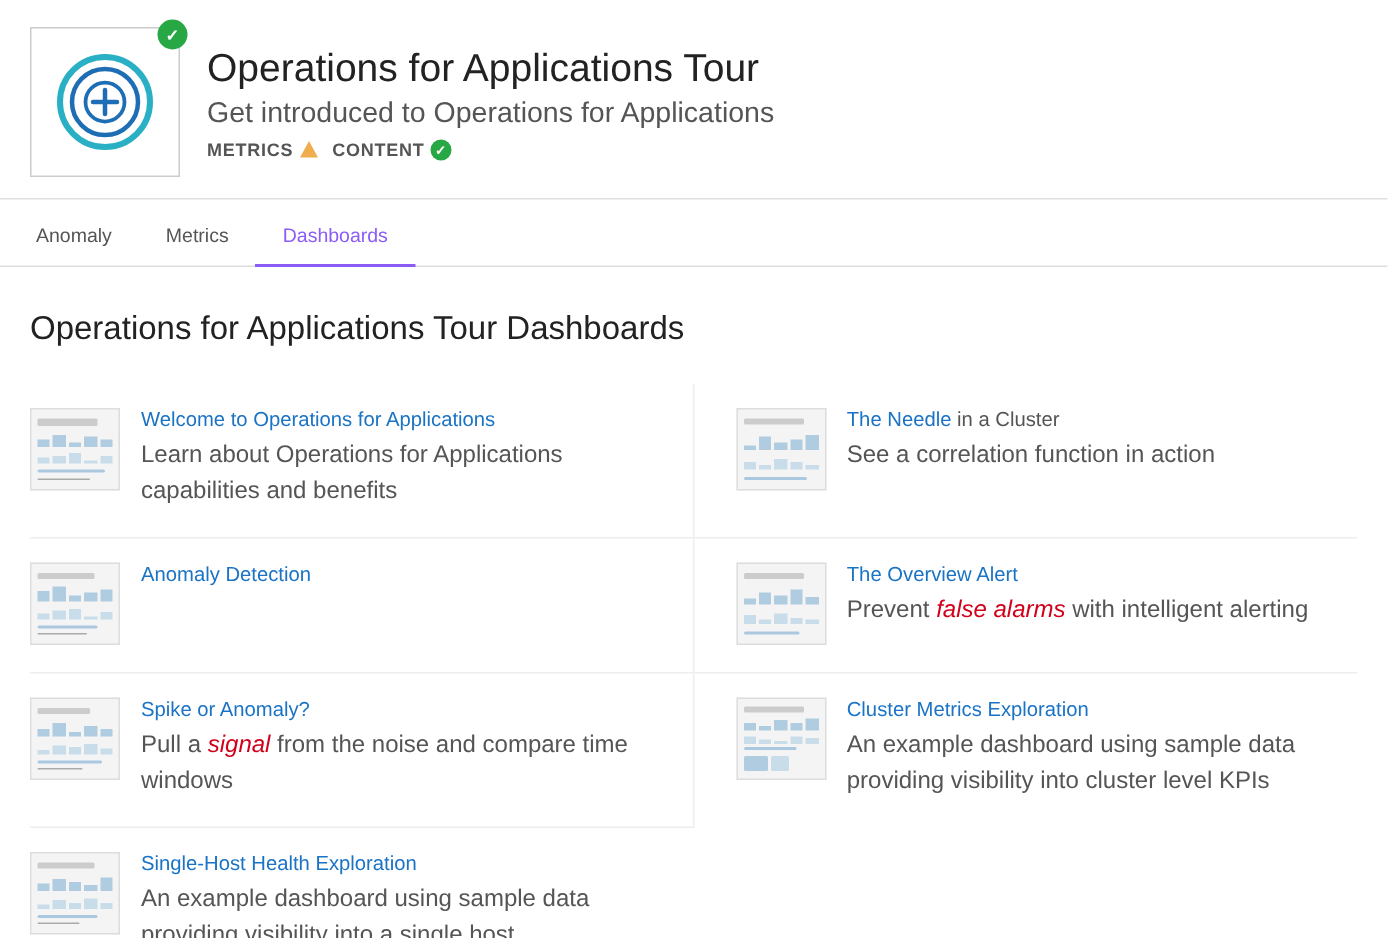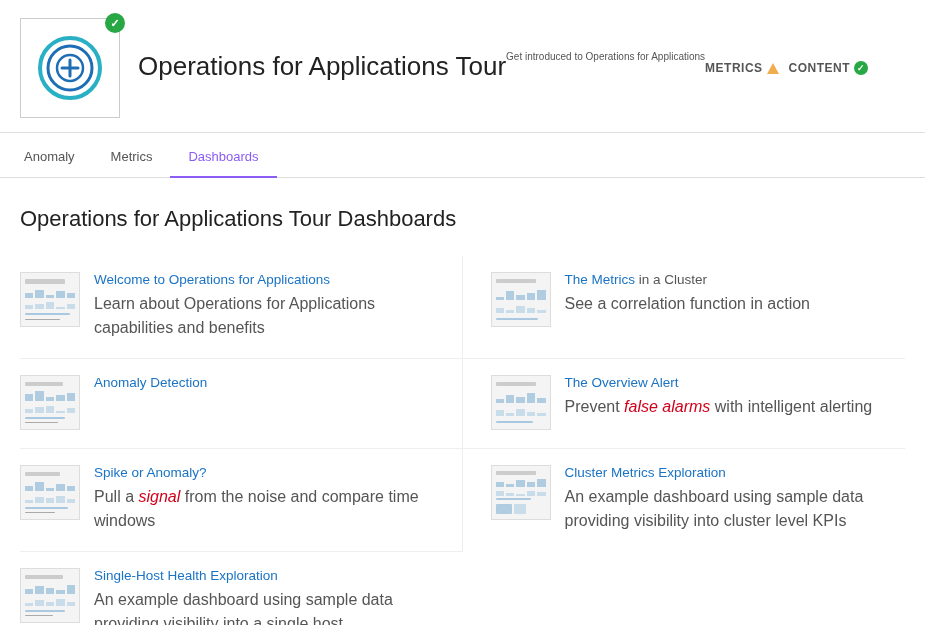--- a/index.html
+++ b/index.html
@@ -42,29 +42,29 @@
       border-radius: 50%;
       width: 20px;
       height: 20px;
       display: flex;
       align-items: center;
       justify-content: center;
       color: #fff;
       font-size: 11px;
       font-weight: bold;
     }
-    .header-text { display: flex; flex-direction: row; }
+    .header-text { display: flex; flex-direction: column; }
     .app-title {
       font-size: 26px;
       font-weight: 400;
       color: #222;
       margin-bottom: 4px;
     }
     .app-subtitle {
-      font-size: 10px;
+      font-size: 19px;
       color: #555;
       margin-bottom: 6px;
     }
     .badges { display: flex; align-items: center; gap: 10px; }
     .badge {
       display: flex;
       align-items: center;
       gap: 4px;
       font-size: 12px;
       font-weight: 600;
@@ -271,21 +271,21 @@
           <div class="thumb-bar" style="height:60%;background:#c8dcea;"></div>
           <div class="thumb-bar" style="height:40%;background:#c8dcea;"></div>
           <div class="thumb-bar" style="height:80%;background:#c8dcea;"></div>
           <div class="thumb-bar" style="height:55%;background:#c8dcea;"></div>
           <div class="thumb-bar" style="height:35%;background:#c8dcea;"></div>
         </div>
         <div class="thumb-line" style="width:85%;"></div>
       </div>
       <div class="dash-info">
         <a class="dash-title">
-          <span>The Metrics</span><span style="color:#555;"> in a Cluster</span>
+          <span>The Needle</span><span style="color:#555;"> in a Cluster</span>
         </a>
         <div class="dash-desc">See a correlation function in action</div>
       </div>
     </div>
 
     <div class="dashboard-item">
       <div class="thumb">
         <div style="height:4px;background:#ccc;border-radius:1px;width:75%;margin-bottom:2px;"></div>
         <div class="thumb-row" style="height:10px;">
           <div class="thumb-bar" style="height:70%;background:#b0cce0;"></div>

